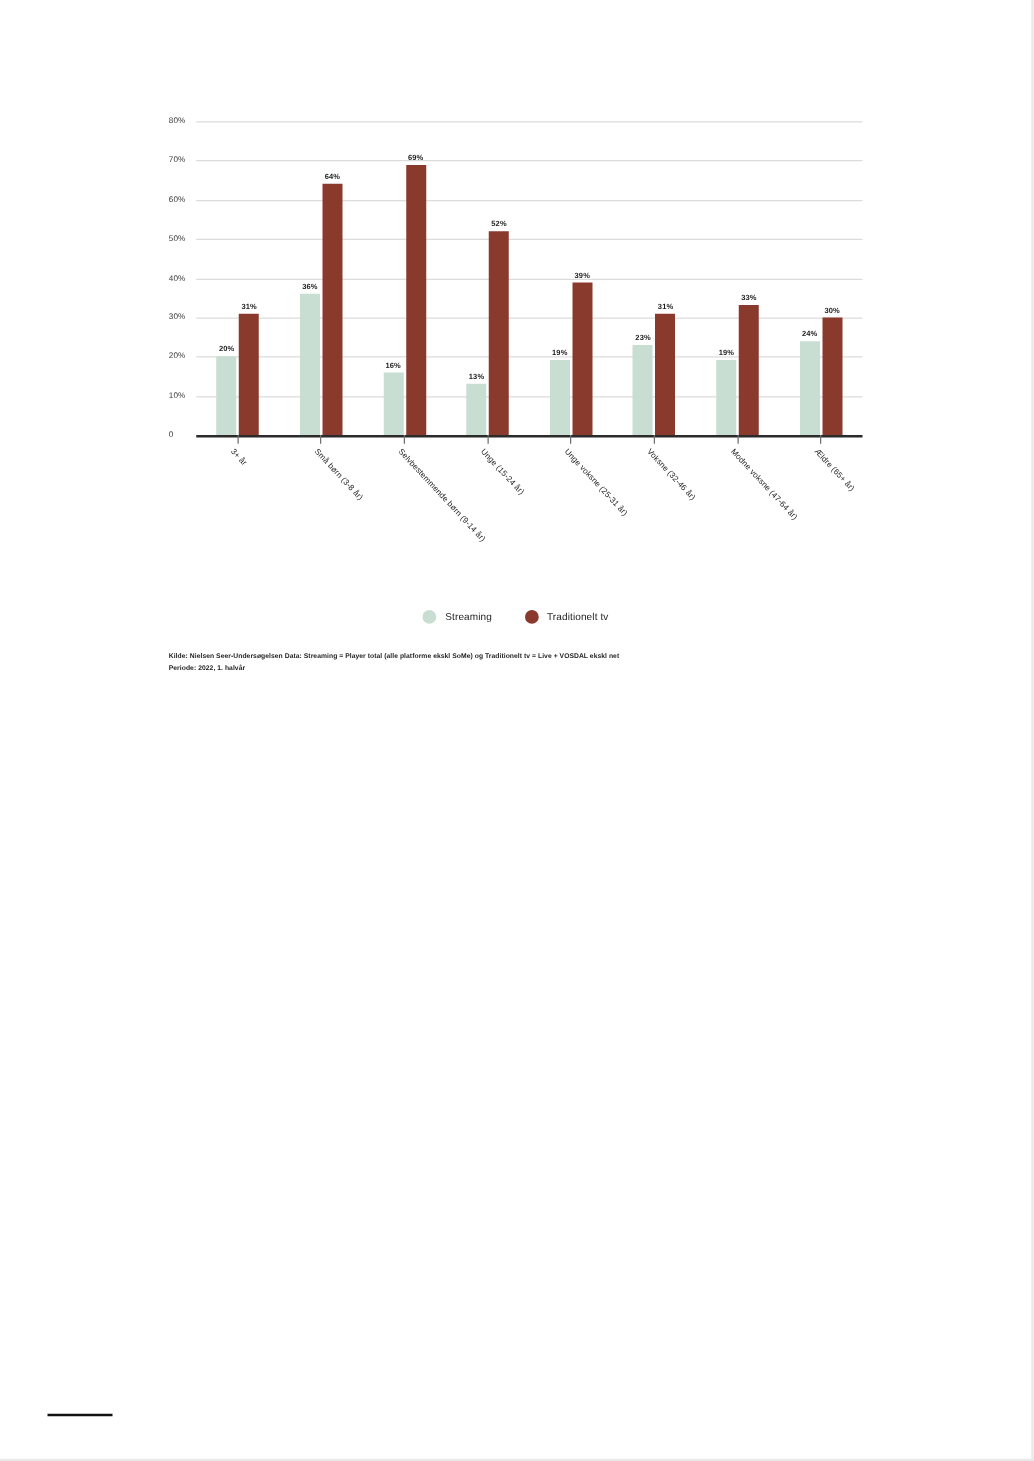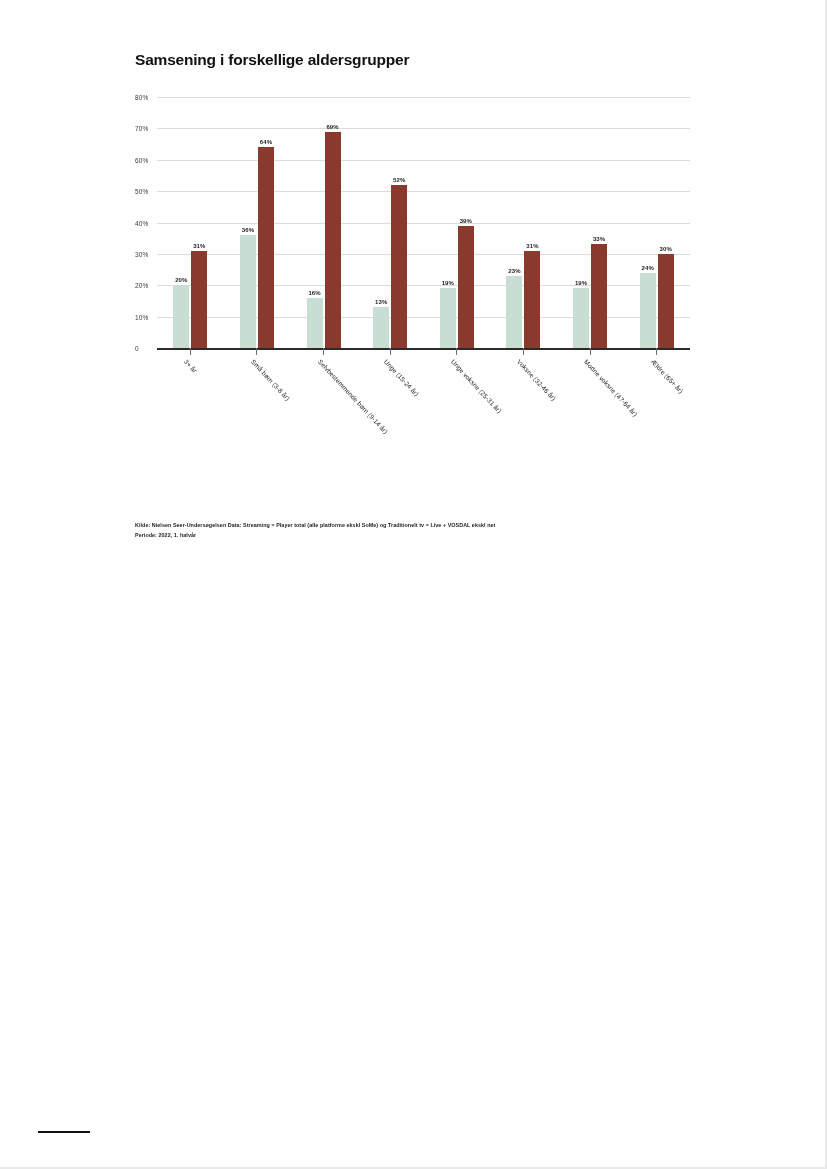--- a/index.html
+++ b/index.html
@@ -233,21 +233,20 @@
   }
 </style>
 </head>
 <body>
 
 <div class="page">
 
   <div class="page-edge-right"></div>
   <div class="page-edge-bottom"></div>
 
-  <div class="chart-title">Samsening i forskellige aldersgrupper</div>
 
   <div class="plot-wrap">
 
     <div class="plot-area">
       <div id="gridlines">
           <div class="gridline axis-zero" style="top: 251px;"></div>
           <div class="gridline" style="top: 219.625px;"></div>
           <div class="gridline" style="top: 188.25px;"></div>
           <div class="gridline" style="top: 156.875px;"></div>
           <div class="gridline" style="top: 125.5px;"></div>
@@ -385,20 +384,30 @@
         <div class="xlabel-cell">
           <div class="xlabel">Modne voksne (47-64 år)</div>
         </div>
         <div class="xlabel-cell">
           <div class="xlabel">Ældre (65+ år)</div>
         </div>
       </div>
 
   </div>
 
+  <div class="legend" id="legend">
+      <div class="legend-item">
+        <span class="legend-dot streaming"></span>
+        <span class="legend-text">Streaming</span>
+      </div>
+      <div class="legend-item">
+        <span class="legend-dot traditional"></span>
+        <span class="legend-text">Traditionelt tv</span>
+      </div>
+    </div>
 
   <div class="footnote">
     <div class="footnote-line">Kilde: Nielsen Seer-Undersøgelsen  Data: Streaming = Player total (alle platforme ekskl SoMe) og Traditionelt tv = Live + VOSDAL ekskl net</div>
     <div class="footnote-line">Periode: 2022, 1. halvår</div>
   </div>
 
   <div class="bottom-mark"></div>
 
 </div>
 

